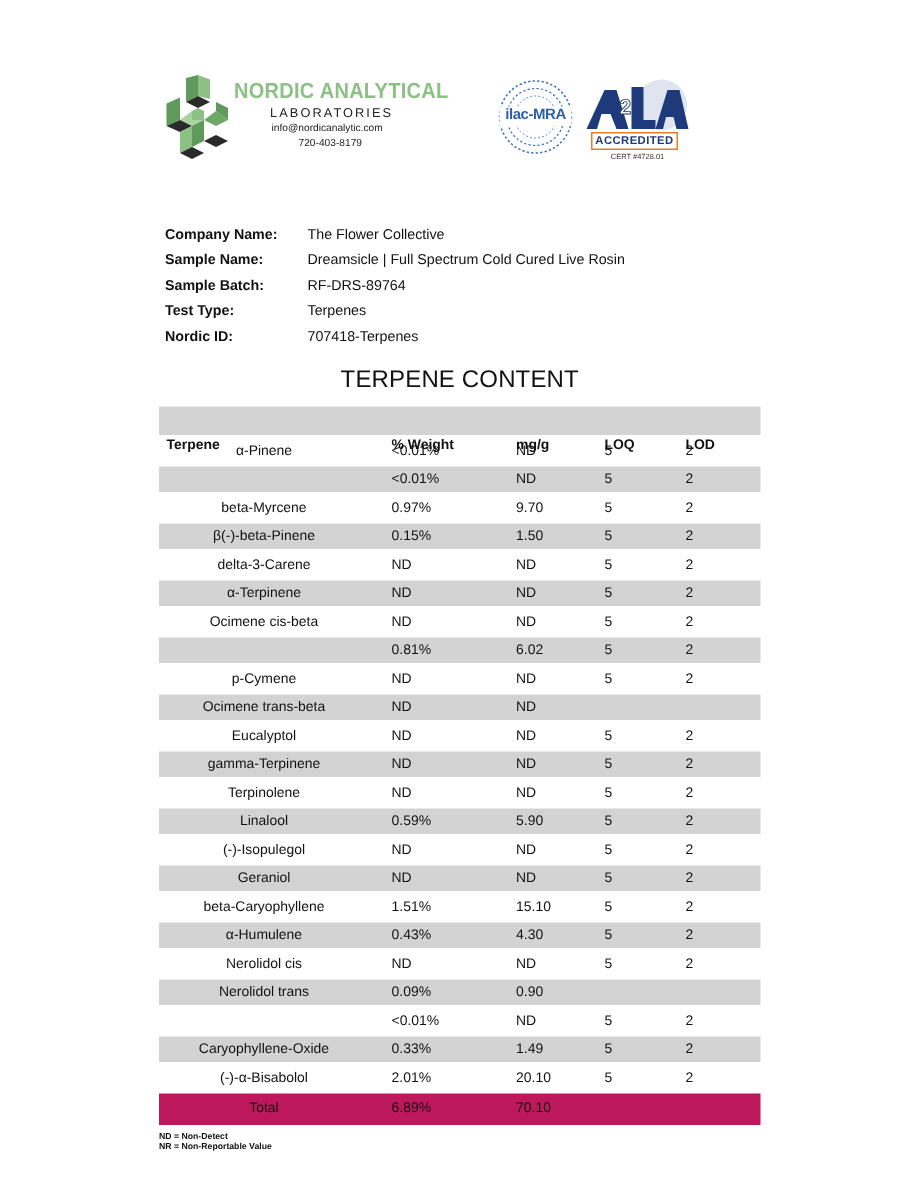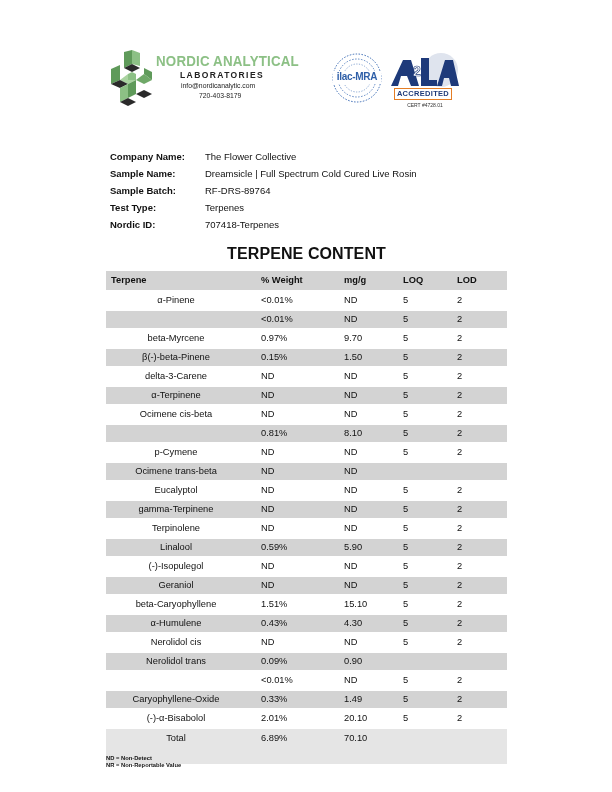--- a/index.html
+++ b/index.html
@@ -1,50 +1,50 @@
 <!DOCTYPE html>
 <html><head>
 <meta charset="utf-8">
 <style>
   html, body { margin: 0; padding: 0; background: #ffffff; }
   body { width: 612px; height: 792px; position: relative; overflow: hidden; font-family: "Liberation Sans", sans-serif; color: #111; }
   .logo { position: absolute; left: 108px; top: 50px; width: 190px; height: 56px; }
   .logo svg { position: absolute; left: 0; top: 0; }
   .logo-name { position: absolute; left: 48px; top: 3px; font-family: "Liberation Sans", sans-serif; font-weight: bold; font-size: 14.5px; color: #8cc085; letter-spacing: 0.2px; white-space: nowrap; transform: scaleX(0.92); transform-origin: left; }
-  .logo-sub { position: absolute; left: 60px; top: 20px; font-weight: bold; font-size: 8.5px; color: #222; letter-spacing: 1.4px; white-space: nowrap; padding-left: 12px; }
+  .logo-sub { position: absolute; left: 60px; top: 20px; font-weight: normal; font-size: 8.5px; color: #222; letter-spacing: 1.4px; white-space: nowrap; padding-left: 12px; }
   .logo-email { position: absolute; left: 73px; top: 32px; font-size: 6.8px; color: #222; white-space: nowrap; }
   .logo-phone { position: absolute; left: 91px; top: 42px; font-size: 6.8px; color: #222; white-space: nowrap; }
 
   .ilac { position: absolute; left: 331px; top: 52px; width: 52px; height: 52px; }
   .ilac-text { position: absolute; left: 0; top: 19px; width: 52px; text-align: center; font-weight: bold; font-size: 10px; color: #2f5fa8; letter-spacing: -0.3px; }
   .a2la { position: absolute; left: 389px; top: 52px; width: 72px; height: 58px; }
   .a2la-acc { position: absolute; left: 5px; top: 36px; width: 56px; height: 10px; border: 1.5px solid #e47d25; background: #fff; font-weight: bold; font-size: 7.5px; color: #1e3a7a; text-align: center; line-height: 10px; letter-spacing: 0.3px; }
   .a2la-cert { position: absolute; left: 8px; top: 50px; width: 56px; font-size: 5px; color: #333; text-align: center; }
 
   .info { position: absolute; left: 110px; top: 150px; font-size: 9.5px; }
   .info-row { position: relative; height: 17px; line-height: 13px; }
   .info-label { position: absolute; left: 0; font-weight: bold; white-space: nowrap; }
   .info-value { position: absolute; left: 95px; white-space: nowrap; }
 
-  .title { position: absolute; left: 106px; top: 245px; width: 401px; text-align: center; font-weight: bold; font-size: 16px; color: #111; letter-spacing: 0.1px; }
+  .title { position: absolute; left: 106px; top: 245px; width: 401px; text-align: center; font-weight: normal; font-size: 16px; color: #111; letter-spacing: 0.1px; }
 
   .table { position: absolute; left: 106px; top: 271px; width: 401px; font-size: 9.3px; }
   .row { position: relative; height: 17px; margin-bottom: 2px; }
   .row.shade { background: #d3d3d3; }
   .row.head { background: #d3d3d3; height: 19px; margin-bottom: 2px; }
-  .row.total { background: #e5e5e5; height: 35px; }
+  .row.total { background: #be185d; height: 21px; }
   .cell { position: absolute; top: 0; line-height: 17px; white-space: nowrap; }
   .row.head .cell, .row.total .cell { line-height: 19px; }
   .c-name { left: 0; width: 140px; text-align: center; }
   .row.head .c-name { text-align: left; left: 5px; }
   .c-pct { left: 155px; }
   .c-mg { left: 238px; }
   .c-loq { left: 297px; }
   .c-lod { left: 351px; }
-  .row.head .cell { font-weight: bold; }
+  .row.head .cell { font-weight: bold; margin-top: 16px; }
 
   .legend { position: absolute; left: 106px; top: 755px; font-size: 5.8px; font-weight: bold; line-height: 7px; }
 </style>
 </head>
 <body>
 
 <div class="logo">
   <svg width="48" height="56" viewBox="0 0 48 56">
     <polygon points="16,2 24,0 24,14 16,18" fill="#5f9a5a"></polygon>
     <polygon points="24,0 32,3 32,16 24,14" fill="#8cc085"></polygon>
@@ -165,21 +165,21 @@
       </div>
       <div class="row">
         <span class="cell c-name">Ocimene cis-beta</span>
         <span class="cell c-pct">ND</span>
         <span class="cell c-mg">ND</span>
         <span class="cell c-loq">5</span>
         <span class="cell c-lod">2</span>
       </div>
       <div class="row shade">
         <span class="cell c-pct">0.81%</span>
-        <span class="cell c-mg">8.10</span>
+        <span class="cell c-mg">6.02</span>
         <span class="cell c-loq">5</span>
         <span class="cell c-lod">2</span>
       </div>
       <div class="row">
         <span class="cell c-name">p-Cymene</span>
         <span class="cell c-pct">ND</span>
         <span class="cell c-mg">ND</span>
         <span class="cell c-loq">5</span>
         <span class="cell c-lod">2</span>
       </div>

